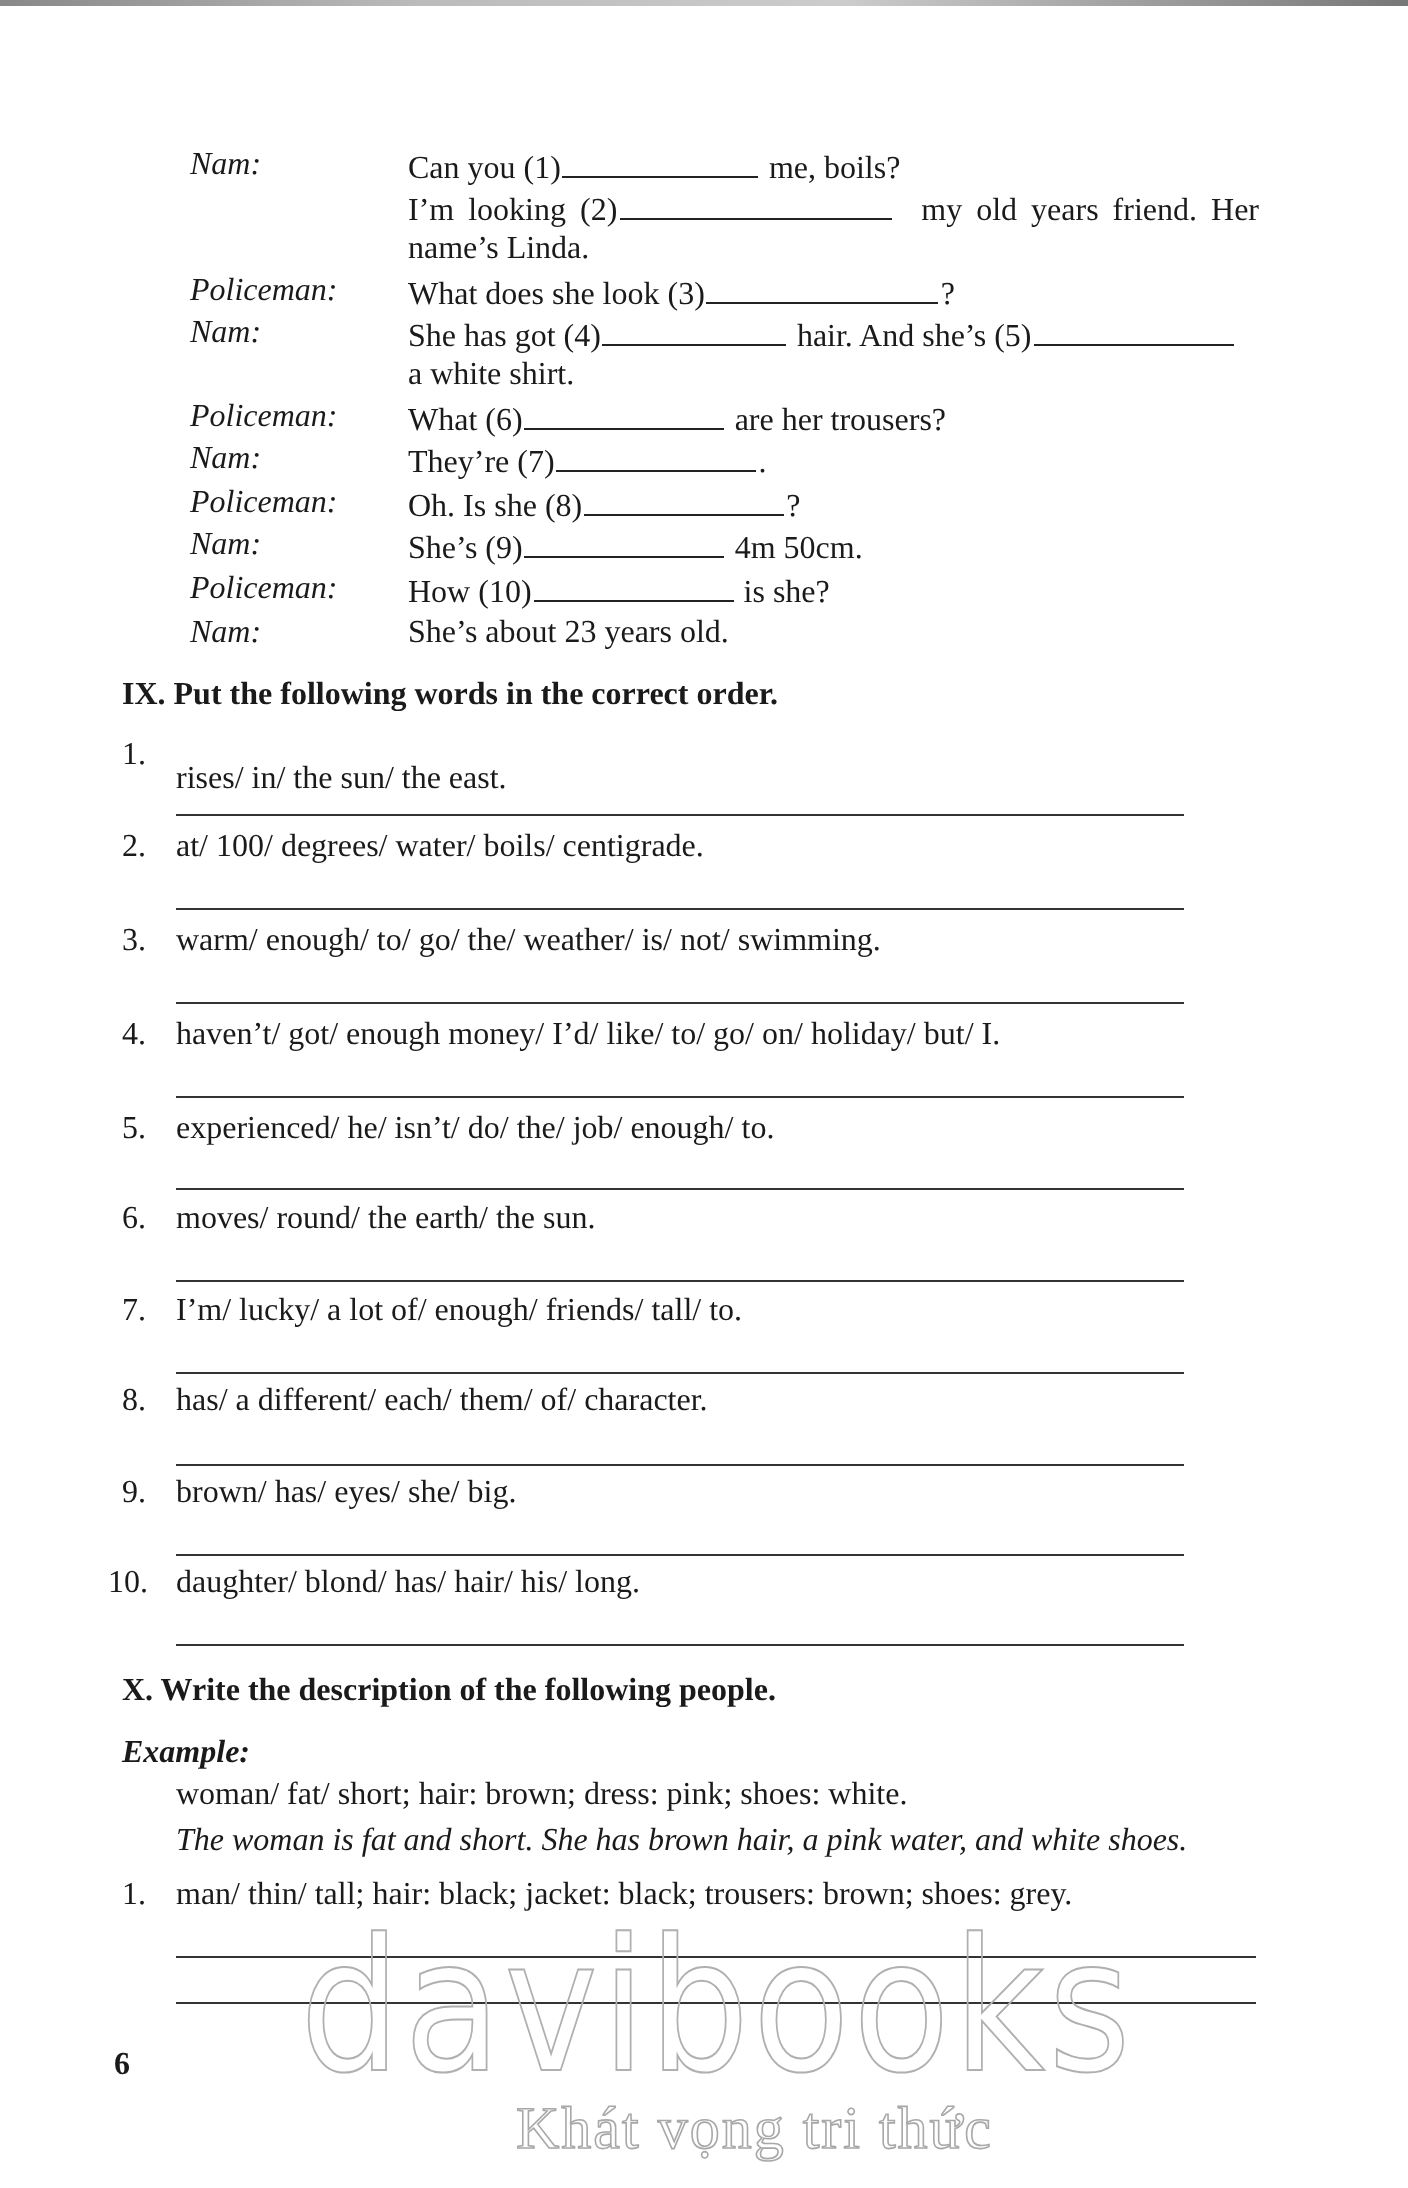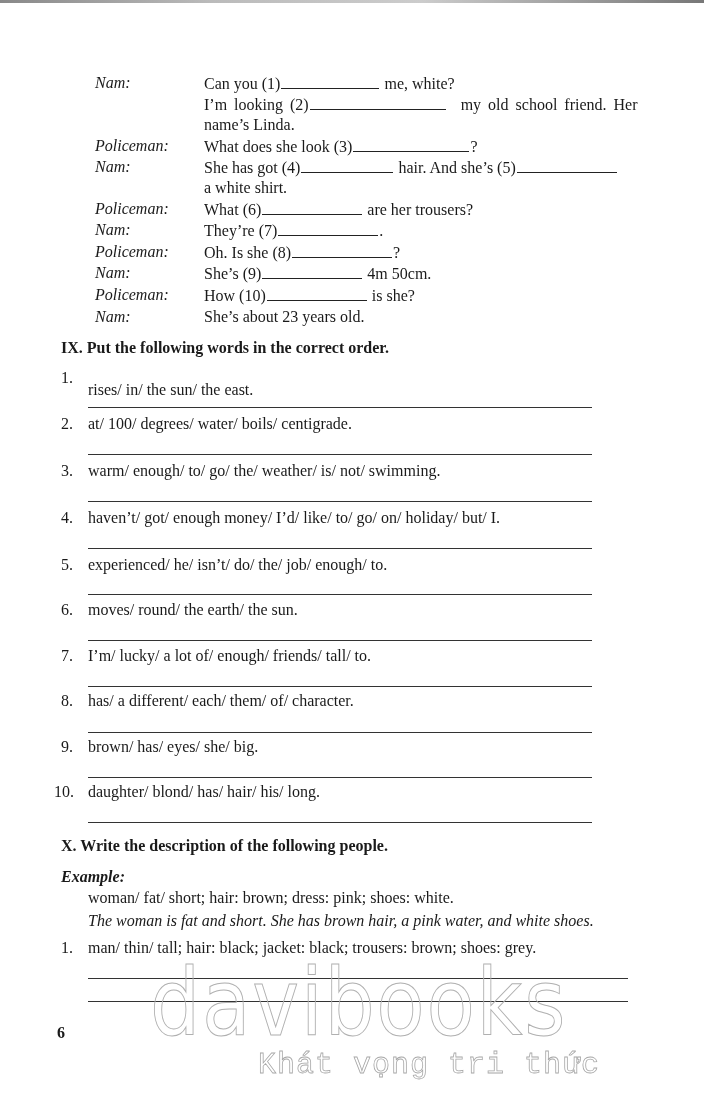--- a/index.html
+++ b/index.html
@@ -30,39 +30,39 @@
   .example-ans { font-style: italic; font-size: 16px; left: 88px; }
   .page-num { font-weight: bold; font-size: 16px; left: 57px; }
   .watermark-main {
     position: absolute; left: 150px; top: 950px;
     font-family: "DejaVu Sans", sans-serif; font-size: 92px; letter-spacing: 2px;
     color: transparent; -webkit-text-stroke: 1px #b0b0b0; font-weight: normal;
     white-space: nowrap; transform: scaleX(0.86); transform-origin: left top;
   }
   .watermark-sub {
     position: absolute; left: 258px; top: 1048px;
-    font-family: Liberation Mono, monospace; font-size: 30px; letter-spacing: 1px;
+    font-family: Liberation Serif, serif; font-size: 30px; letter-spacing: 1px;
     color: transparent; -webkit-text-stroke: 0.8px #a8a8a8;
     white-space: nowrap;
   }
 </style>
 </head>
 <body>
 
 <div class="top-rule"></div>
 
 <div>
 
   <span class="abs speaker" style="top:74px">Nam:</span>
   <span class="abs line-text" style="top:74px">
-    <span>Can you (1)</span><span class="blank" style="width:98px"></span>&nbsp;<span>me, white?</span>
+    <span>Can you (1)</span><span class="blank" style="width:98px"></span>&nbsp;<span>me, boils?</span>
   </span>
 
   <span class="abs line-text" style="top:95px; word-spacing:3px">
-    <span>I’m looking (2)</span><span class="blank" style="width:136px"></span>&nbsp;&nbsp;<span>my old school friend. Her</span>
+    <span>I’m looking (2)</span><span class="blank" style="width:136px"></span>&nbsp;&nbsp;<span>my old years friend. Her</span>
   </span>
 
   <span class="abs line-text" style="top:116px">name’s Linda.</span>
 
   <span class="abs speaker" style="top:137px">Policeman:</span>
   <span class="abs line-text" style="top:137px">
     <span>What does she look (3)</span><span class="blank" style="width:116px"></span><span>?</span>
   </span>
 
   <span class="abs speaker" style="top:158px">Nam:</span>

